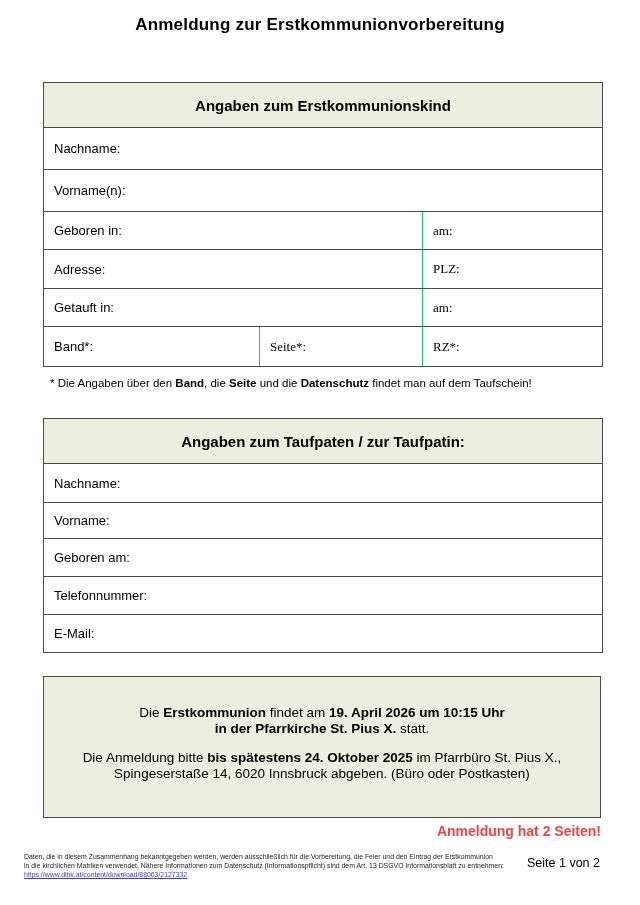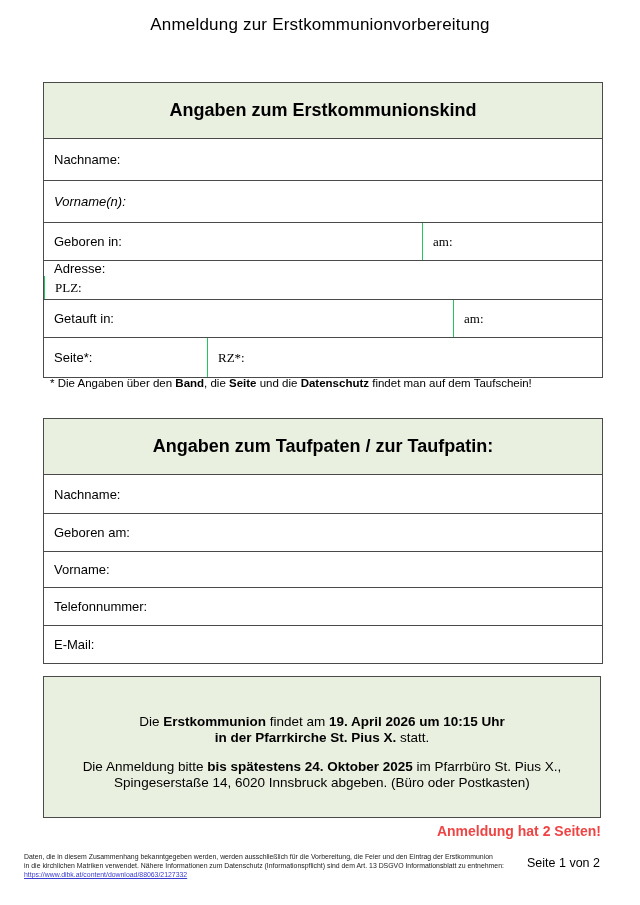--- a/index.html
+++ b/index.html
@@ -2,48 +2,48 @@
 <html><head>
 <meta charset="utf-8">
 <style>
   html,body{margin:0;padding:0;}
   body{
     width:640px;height:905px;position:relative;background:#ffffff;
     font-family:"Liberation Sans", sans-serif;color:#000;overflow:hidden;
   }
   .doc-title{
     position:absolute;top:14px;left:0;width:640px;text-align:center;
-    font-weight:normal;font-size:17px;line-height:22px;letter-spacing:.2px;
+    font-weight:bold;font-size:17px;line-height:22px;letter-spacing:.2px;
   }
   .section{
     position:absolute;left:43px;width:558px;border:1px solid #4a4a4a;background:#fff;
   }
   .section-header{
-    box-sizing:border-box;height:56px;background:#eaf0e0;border-bottom:1px solid #4a4a4a;
+    box-sizing:border-box;height:45px;background:#eaf0e0;border-bottom:1px solid #4a4a4a;
     display:flex;align-items:center;justify-content:center;
-    font-weight:bold;font-size:18px;
+    font-weight:bold;font-size:15px;
   }
   .frow{box-sizing:border-box;display:flex;border-bottom:1px solid #4a4a4a;}
   .frow:last-child{border-bottom:none;}
   .fcell{
     box-sizing:border-box;display:flex;align-items:center;
     padding-left:10px;font-size:13px;
   }
   .fcell + .fcell{border-left:1px solid #22c55e;font-family:Liberation Serif, serif;}
   .w-main2{width:378px;flex:0 0 auto;}
   .w-a3{width:215px;flex:0 0 auto;}
   .w-b3{width:163px;flex:0 0 auto;}
   .w-rest{flex:1 1 auto;text-align:right;}
   .footnote{
     position:absolute;left:50px;top:376px;width:540px;font-size:11.5px;line-height:14px;
   }
   .infobox{
     position:absolute;left:43px;top:676px;width:558px;height:142px;box-sizing:border-box;
     border:1px solid #4a4a4a;background:#eaf0e0;text-align:center;
-    font-size:13.5px;line-height:16px;padding-top:37px;
+    font-size:13.5px;line-height:16px;padding-top:28px;
   }
   .infobox p{margin:0 0 13px 0;}
   .note-2pages{
     position:absolute;left:43px;top:823px;width:558px;text-align:right;
     color:#ef4444;font-weight:bold;font-size:14px;
   }
   .footer-small{
     position:absolute;left:24px;top:853px;width:480px;
     font-size:6.9px;line-height:8.7px;color:#1a1a1a;
   }
@@ -58,53 +58,54 @@
 
 <div class="doc-title">
   <div>Anmeldung zur Erstkommunionvorbereitung</div>
 </div>
 
 <div class="section" style="top:82px;">
   <div class="section-header">Angaben zum Erstkommunionskind</div>
   <div class="frow" style="height:42px;">
     <div class="fcell w-rest">Nachname:</div>
   </div>
-  <div class="frow" style="height:42px;font-style:italic;">
+  <div class="frow" style="height:42px;">
     <div class="fcell w-rest">Vorname(n):</div>
   </div>
   <div class="frow" style="height:38px;">
     <div class="fcell w-main2">Geboren in:</div>
     <div class="fcell w-rest">am:</div>
   </div>
-  <div class="frow" style="height:39px;flex-direction:column;">
+  <div class="frow" style="height:39px;">
     <div class="fcell w-main2">Adresse:</div>
     <div class="fcell w-rest">PLZ:</div>
   </div>
-  <div class="frow" style="height:38px;gap:31px;">
+  <div class="frow" style="height:38px;">
     <div class="fcell w-main2">Getauft in:</div>
     <div class="fcell w-rest">am:</div>
   </div>
   <div class="frow" style="height:39px;">
+    <div class="fcell w-a3">Band*:</div>
     <div class="fcell w-b3">Seite*:</div>
     <div class="fcell w-rest">RZ*:</div>
   </div>
 </div>
 
 <div class="footnote"><span>* Die Angaben über den </span><b>Band</b><span>, die </span><b>Seite</b><span> und die </span><b>Datenschutz</b><span> findet man auf dem Taufschein!</span></div>
 
 <div class="section" style="top:418px;">
   <div class="section-header">Angaben zum Taufpaten / zur Taufpatin:</div>
   <div class="frow" style="height:39px;">
     <div class="fcell w-rest">Nachname:</div>
   </div>
+  <div class="frow" style="height:36px;">
+    <div class="fcell w-rest">Vorname:</div>
+  </div>
   <div class="frow" style="height:38px;">
     <div class="fcell w-rest">Geboren am:</div>
-  </div>
-  <div class="frow" style="height:36px;">
-    <div class="fcell w-rest">Vorname:</div>
   </div>
   <div class="frow" style="height:38px;">
     <div class="fcell w-rest">Telefonnummer:</div>
   </div>
   <div class="frow" style="height:37px;">
     <div class="fcell w-rest">E-Mail:</div>
   </div>
 </div>
 
 <div class="infobox">

